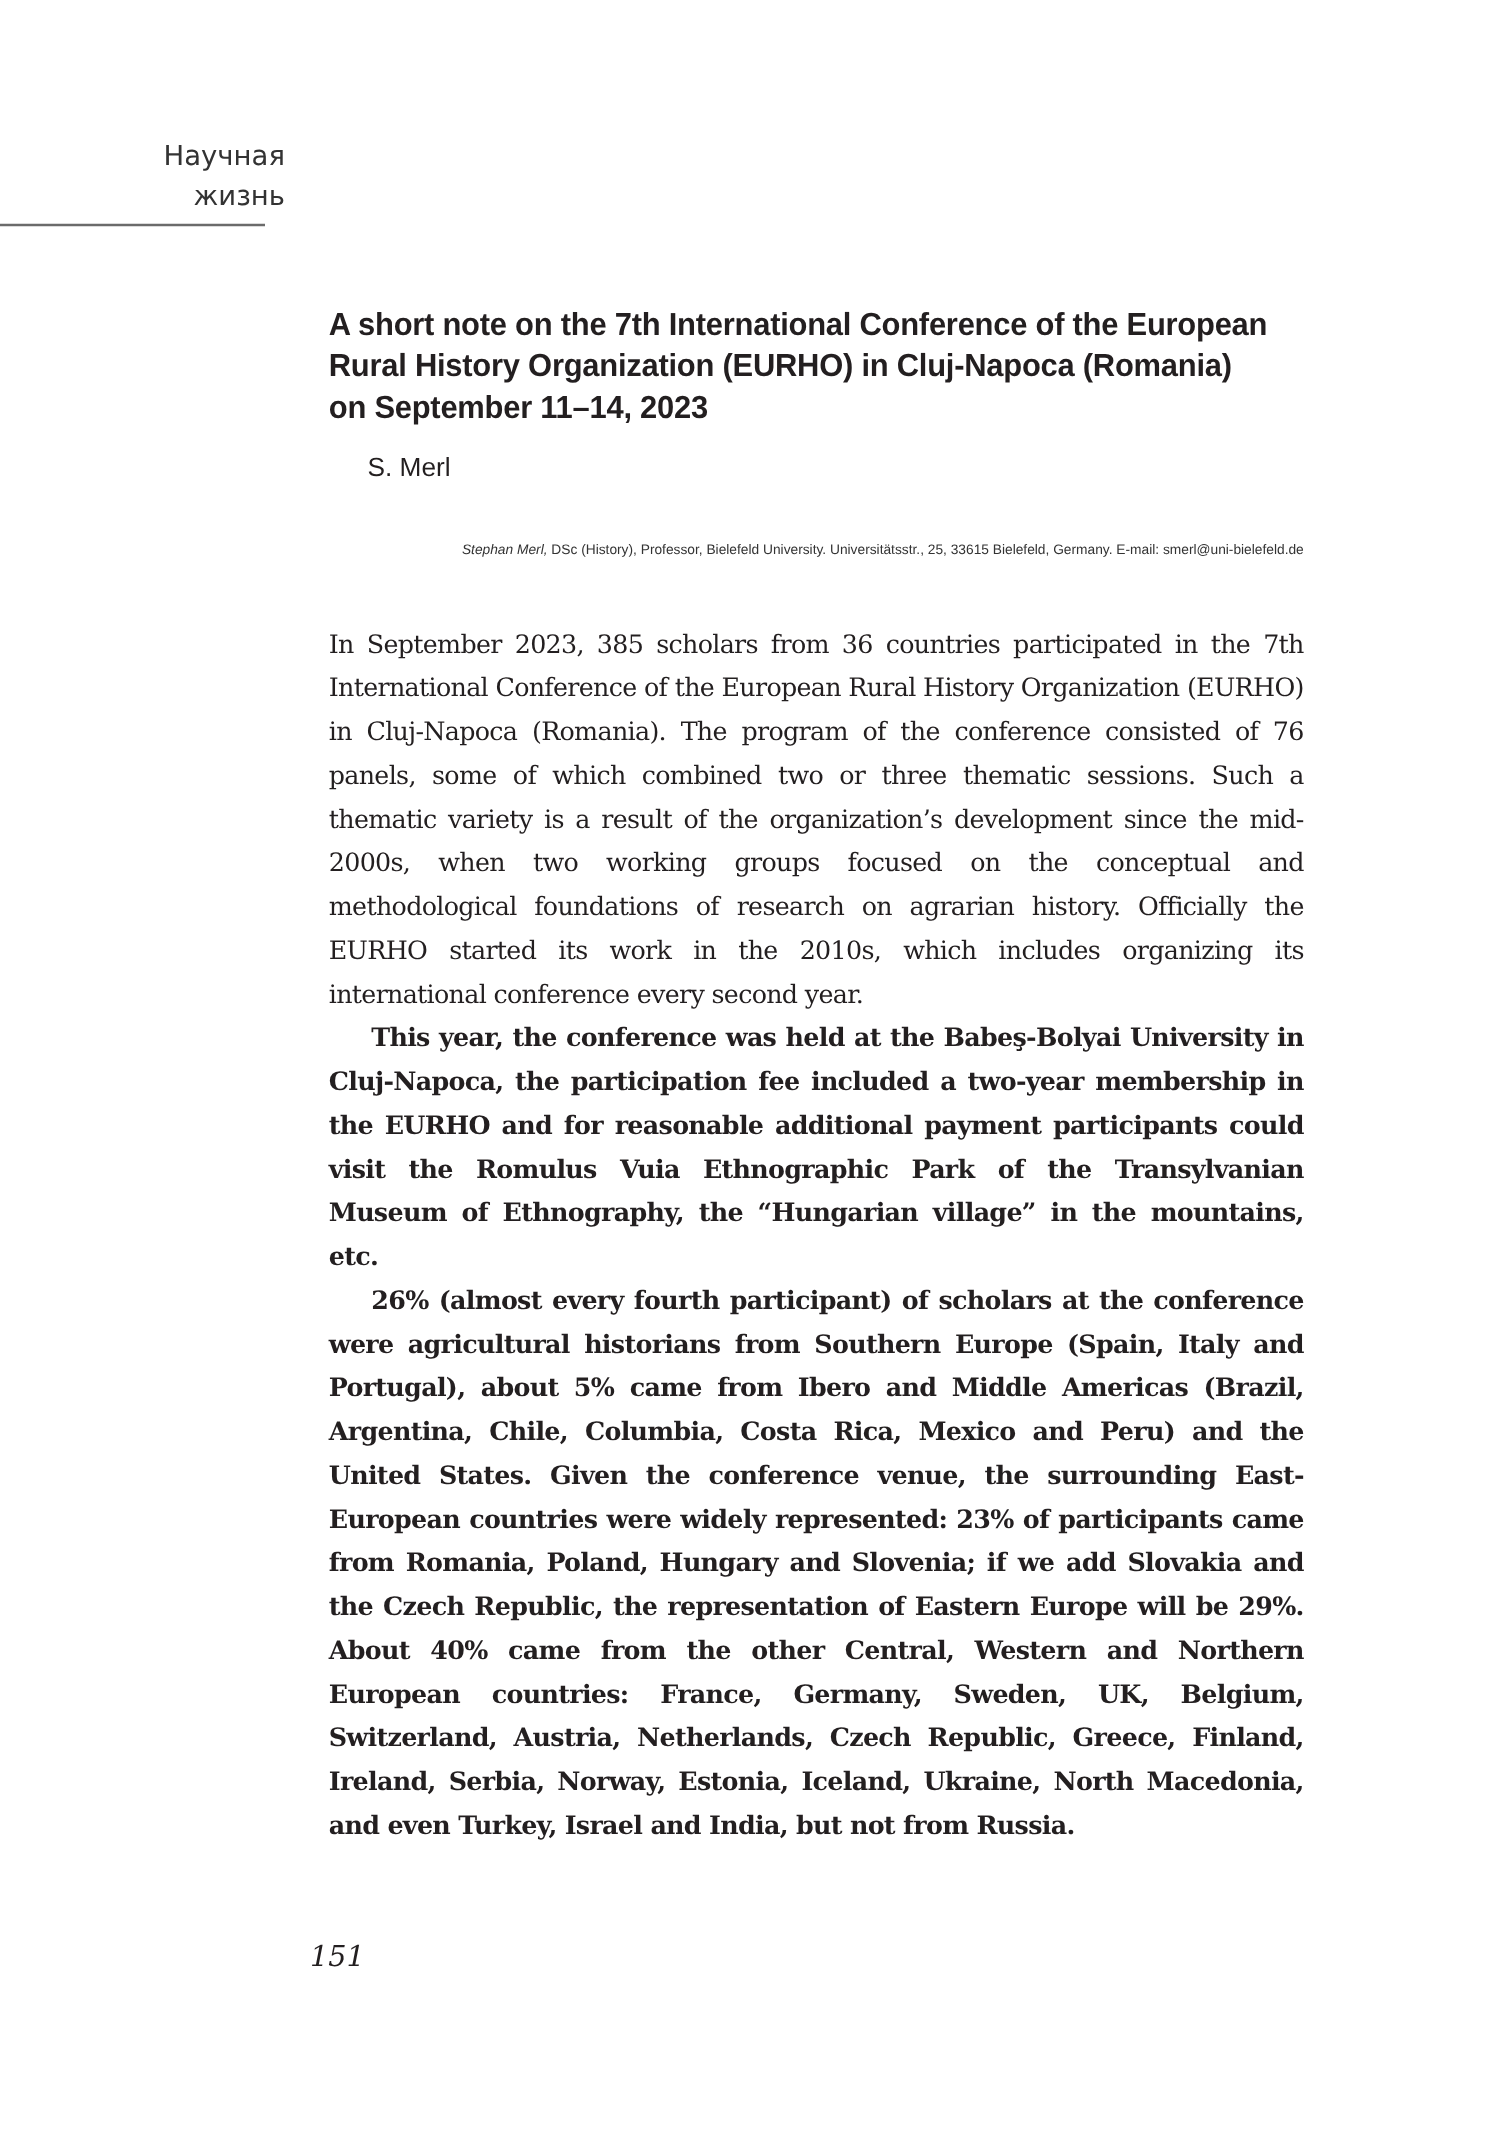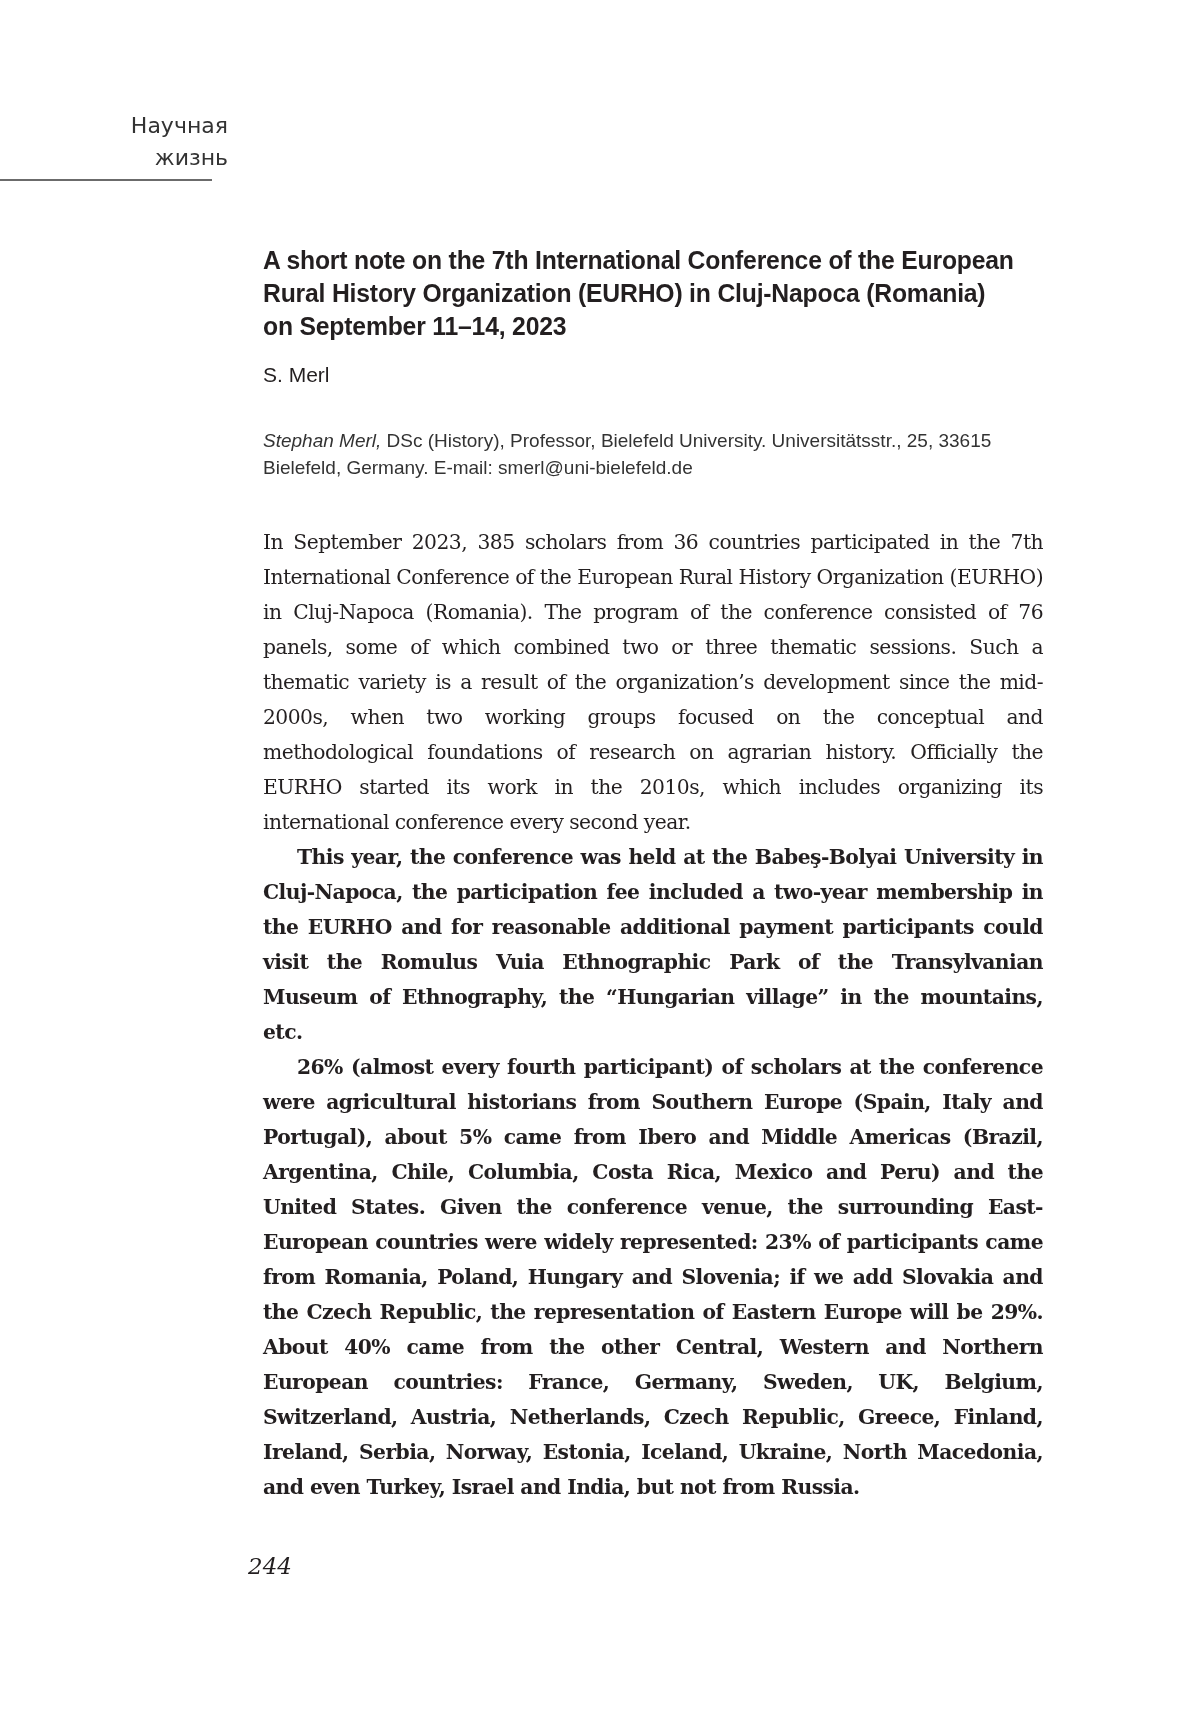--- a/index.html
+++ b/index.html
@@ -53,27 +53,29 @@
       margin: 0;
       transform: scaleX(0.97);
       transform-origin: left top;
     }
     .author {
       font-family: "Liberation Sans", sans-serif;
       font-size: 21px;
       line-height: 28px;
       margin-top: 18px;
       color: #231f20;
+      margin-left: 31px;
     }
     .affiliation {
       font-family: "Liberation Sans", sans-serif;
-      font-size: 19px;
+      font-size: 11px;
       line-height: 27px;
       margin-top: 38px;
       color: #333333;
+      text-align: right;
     }
     .affiliation .name { font-style: italic; }
     .doi {
       font-family: "Liberation Sans", sans-serif;
       font-size: 15.5px;
       line-height: 27px;
       margin-top: 9px;
       color: #333333;
     }
     .body-text {
@@ -120,13 +122,13 @@
     <span class="name">Stephan Merl,</span><span> DSc (History), Professor, Bielefeld University. Universitätsstr., 25, 33615 Bielefeld, Germany. E-mail: smerl@uni-bielefeld.de</span>
   </div>
 
   <div class="body-text">
     <p>In September 2023, 385 scholars from 36 countries participated in the 7th International Conference of the European Rural History Organ­ization (EURHO) in Cluj-Napoca (Romania). The program of the conference consisted of 76 panels, some of which combined two or three thematic sessions. Such a thematic variety is a result of the organization’s development since the mid-2000s, when two working groups focused on the conceptual and methodological foundations of research on agrarian history. Officially the EURHO started its work in the 2010s, which includes organizing its international conference every second year.</p>
     <p class="indent">This year, the conference was held at the Babeş-Bolyai Univer­sity in Cluj-Napoca, the participation fee included a two-year mem­bership in the EURHO and for reasonable additional payment par­ticipants could visit the Romulus Vuia Ethnographic Park of the Transylvanian Museum of Ethnography, the “Hungarian village” in the mountains, etc.</p>
     <p class="indent">26% (almost every fourth participant) of scholars at the confer­ence were agricultural historians from Southern Europe (Spain, It­aly and Portugal), about 5% came from Ibero and Middle Americas (Brazil, Argentina, Chile, Columbia, Costa Rica, Mexico and Peru) and the United States. Given the conference venue, the surrounding East-European countries were widely represented: 23% of partici­pants came from Romania, Poland, Hungary and Slovenia; if we add Slovakia and the Czech Republic, the representation of Eastern Eu­rope will be 29%. About 40% came from the other Central, Western and Northern European countries: France, Germany, Sweden, UK, Belgium, Switzerland, Austria, Netherlands, Czech Republic, Greece, Finland, Ireland, Serbia, Norway, Estonia, Iceland, Ukraine, North Macedonia, and even Turkey, Israel and India, but not from Russia.</p>
   </div>
 </div>
 
-<div class="page-number">244</div>
+<div class="page-number">151</div>
 
 </body></html>

